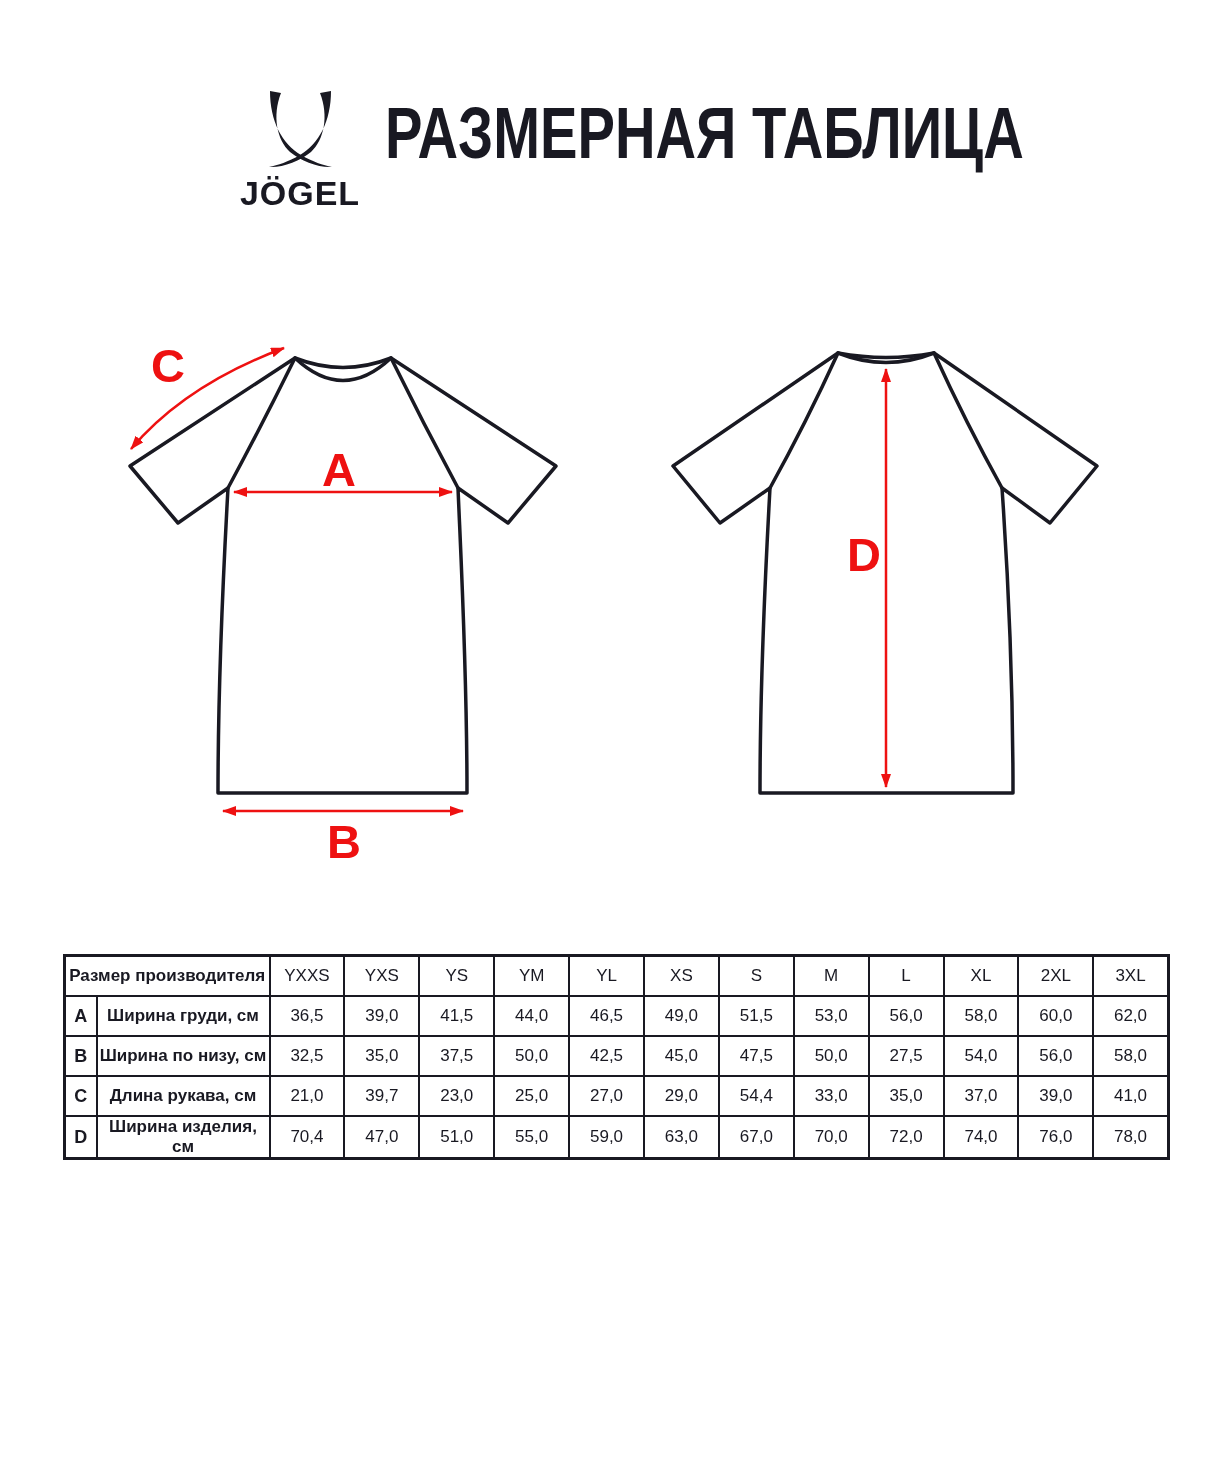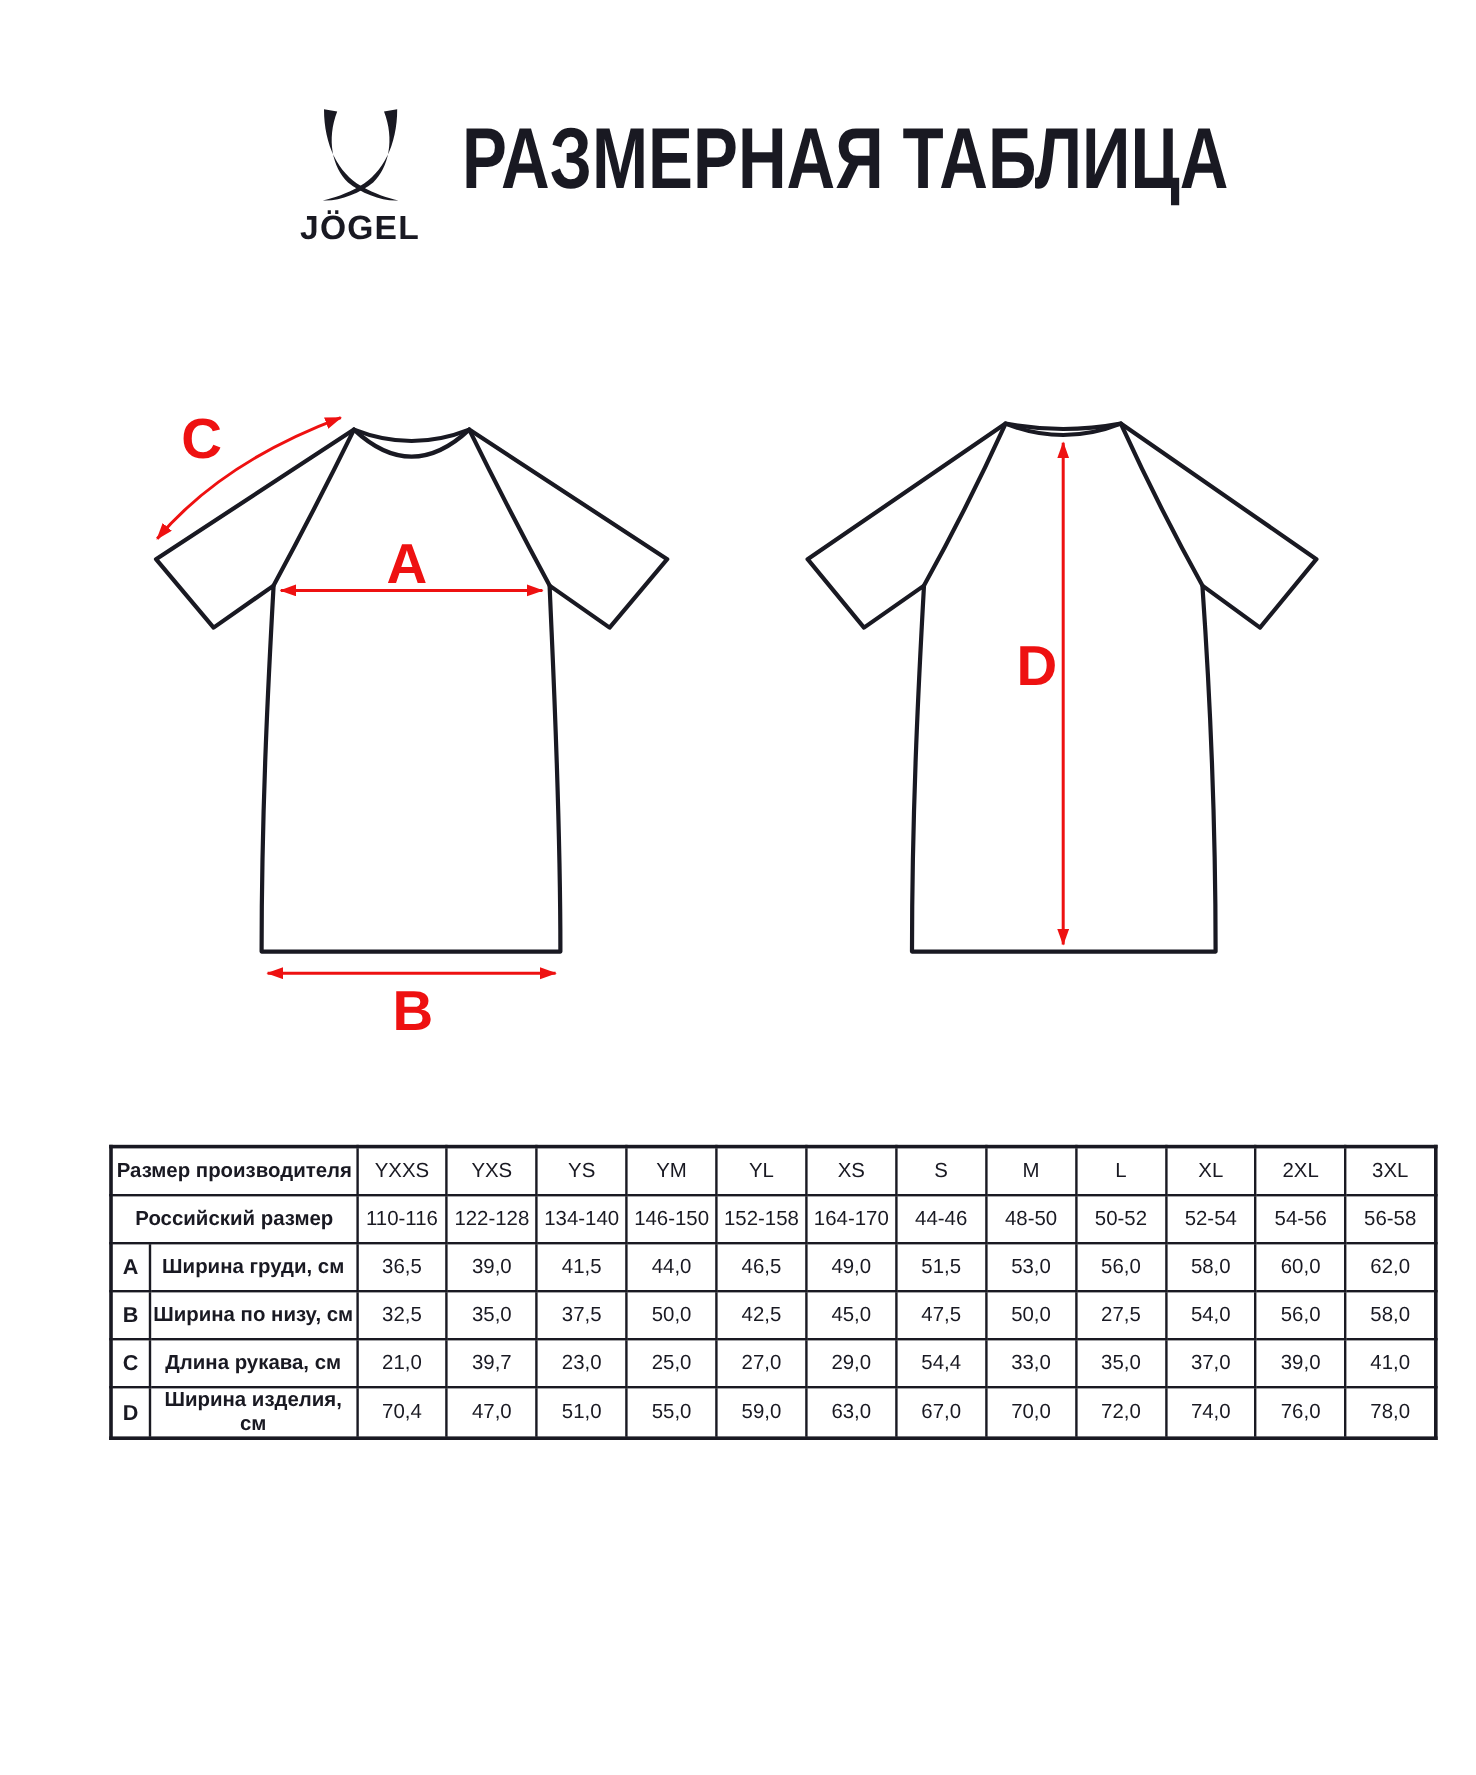--- a/index.html
+++ b/index.html
@@ -4,42 +4,41 @@
 <style>
   html,body{margin:0;padding:0;background:#ffffff;}
   .page{
     position:relative;width:1230px;height:1479px;background:#ffffff;overflow:hidden;
     font-family:"Liberation Sans", sans-serif;color:var(--ink,#191922);
   }
   
   .logo-emblem{position:absolute;left:240px;top:82px;width:120px;height:96px;}
   .logo-wordmark{
     position:absolute;left:238px;top:174px;width:124px;text-align:center;
-    font-size:28px;font-weight:700;letter-spacing:1px;color:var(--ink);
+    font-size:34px;font-weight:700;letter-spacing:1px;color:var(--ink);
   }
   .page-title{
     position:absolute;left:385px;top:97px;white-space:nowrap;
     font-size:72px;font-weight:700;line-height:72px;color:var(--ink);
     transform:scaleX(0.78);transform-origin:left top;letter-spacing:0px;
   }
   
   .diagram{position:absolute;top:320px;width:500px;height:560px;}
   .diagram.front{left:90px;}
   .diagram.back{left:630px;}
   .shirt{stroke:var(--ink);stroke-width:3.5;stroke-linejoin:round;stroke-linecap:round;}
   .shirt.fill{fill:#ffffff;}
   .shirt.line{fill:none;}
   .arrow{stroke:var(--red);stroke-width:2.5;fill:none;}
   .measure-label{fill:var(--red);font-family:"Liberation Sans",sans-serif;font-weight:700;font-size:47px;}
   
   .size-table{
     position:absolute;left:63px;top:954px;width:1104px;
     border-collapse:collapse;table-layout:fixed;
     border:3px solid var(--ink);
-    margin-left:28px;
   }
   .size-table td,.size-table th{
     border:2px solid var(--ink);height:38px;padding:0;text-align:center;vertical-align:middle;
     font-size:17px;font-weight:400;color:var(--ink);
   }
   .size-table th.hdr-label{font-weight:700;font-size:17px;}
   .size-table th.row-key{font-weight:700;font-size:18px;}
   .size-table td.row-label{font-weight:700;}
 </style>
 </head>
@@ -135,35 +134,20 @@
           <td>YL</td>
           <td>XS</td>
           <td>S</td>
           <td>M</td>
           <td>L</td>
           <td>XL</td>
           <td>2XL</td>
           <td>3XL</td>
         </tr>
         <tr>
-          <th class="hdr-label" colspan="2">Российский размер</th>
-          <td>110-116</td>
-          <td>122-128</td>
-          <td>134-140</td>
-          <td>146-150</td>
-          <td>152-158</td>
-          <td>164-170</td>
-          <td>44-46</td>
-          <td>48-50</td>
-          <td>50-52</td>
-          <td>52-54</td>
-          <td>54-56</td>
-          <td>56-58</td>
-        </tr>
-        <tr>
           <th class="row-key">A</th>
           <td class="row-label">Ширина груди, см</td>
           <td>36,5</td>
           <td>39,0</td>
           <td>41,5</td>
           <td>44,0</td>
           <td>46,5</td>
           <td>49,0</td>
           <td>51,5</td>
           <td>53,0</td>

